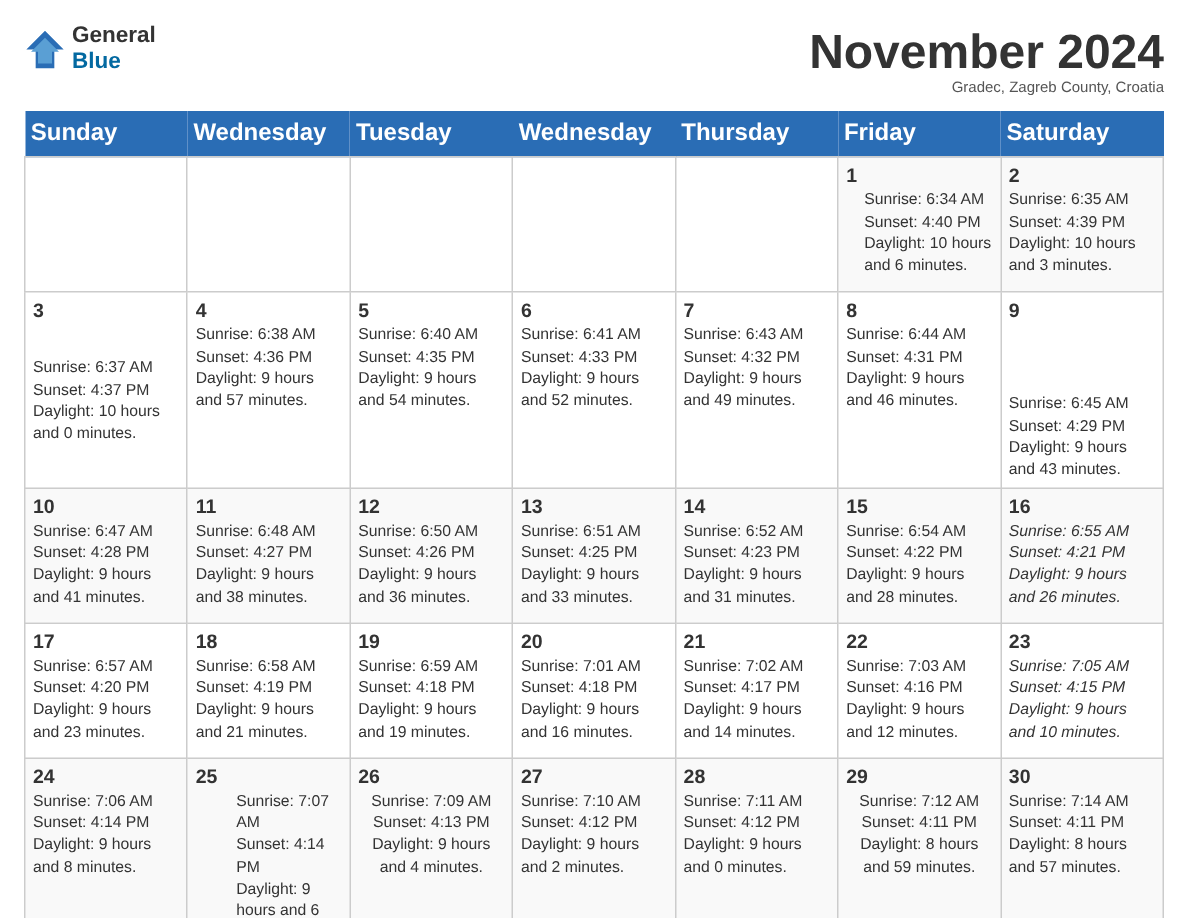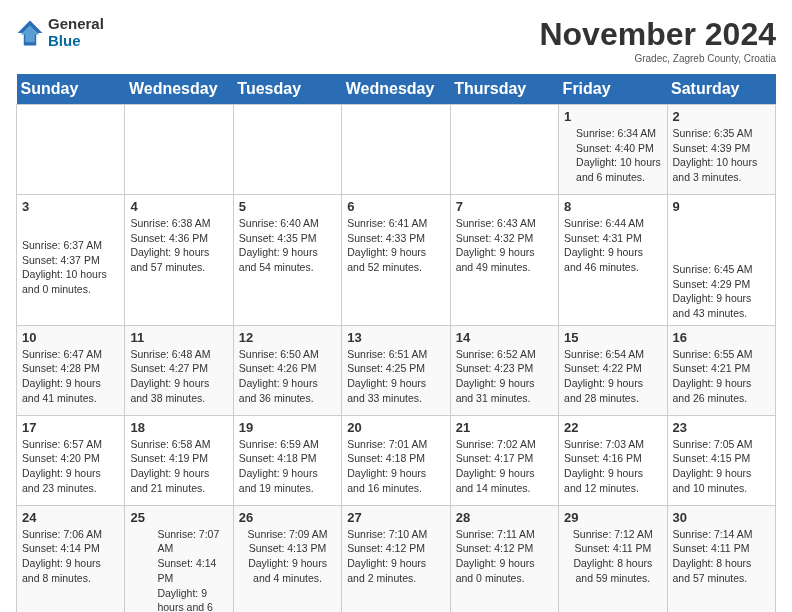--- a/index.html
+++ b/index.html
@@ -221,21 +221,21 @@
 Daylight: 9 hours and 31 minutes.</div>
         </td>
         <td>
           <span class="day-number">15</span>
           <div class="day-info" style="white-space: pre-line;">Sunrise: 6:54 AM
 Sunset: 4:22 PM
 Daylight: 9 hours and 28 minutes.</div>
         </td>
         <td>
           <span class="day-number">16</span>
-          <div class="day-info" style="white-space: pre-line;">Sunrise: 6:55 AM
+          <div class="day-info" style="white-space: pre-line; font-style: italic;">Sunrise: 6:55 AM
 Sunset: 4:21 PM
 Daylight: 9 hours and 26 minutes.</div>
         </td>
       </tr>
       <tr>
         <td>
           <span class="day-number">17</span>
           <div class="day-info" style="white-space: pre-line;">Sunrise: 6:57 AM
 Sunset: 4:20 PM
 Daylight: 9 hours and 23 minutes.</div>
@@ -265,21 +265,21 @@
 Daylight: 9 hours and 14 minutes.</div>
         </td>
         <td>
           <span class="day-number">22</span>
           <div class="day-info" style="white-space: pre-line;">Sunrise: 7:03 AM
 Sunset: 4:16 PM
 Daylight: 9 hours and 12 minutes.</div>
         </td>
         <td>
           <span class="day-number">23</span>
-          <div class="day-info" style="white-space: pre-line;">Sunrise: 7:05 AM
+          <div class="day-info" style="white-space: pre-line; font-style: italic;">Sunrise: 7:05 AM
 Sunset: 4:15 PM
 Daylight: 9 hours and 10 minutes.</div>
         </td>
       </tr>
       <tr>
         <td>
           <span class="day-number">24</span>
           <div class="day-info" style="white-space: pre-line;">Sunrise: 7:06 AM
 Sunset: 4:14 PM
 Daylight: 9 hours and 8 minutes.</div>

